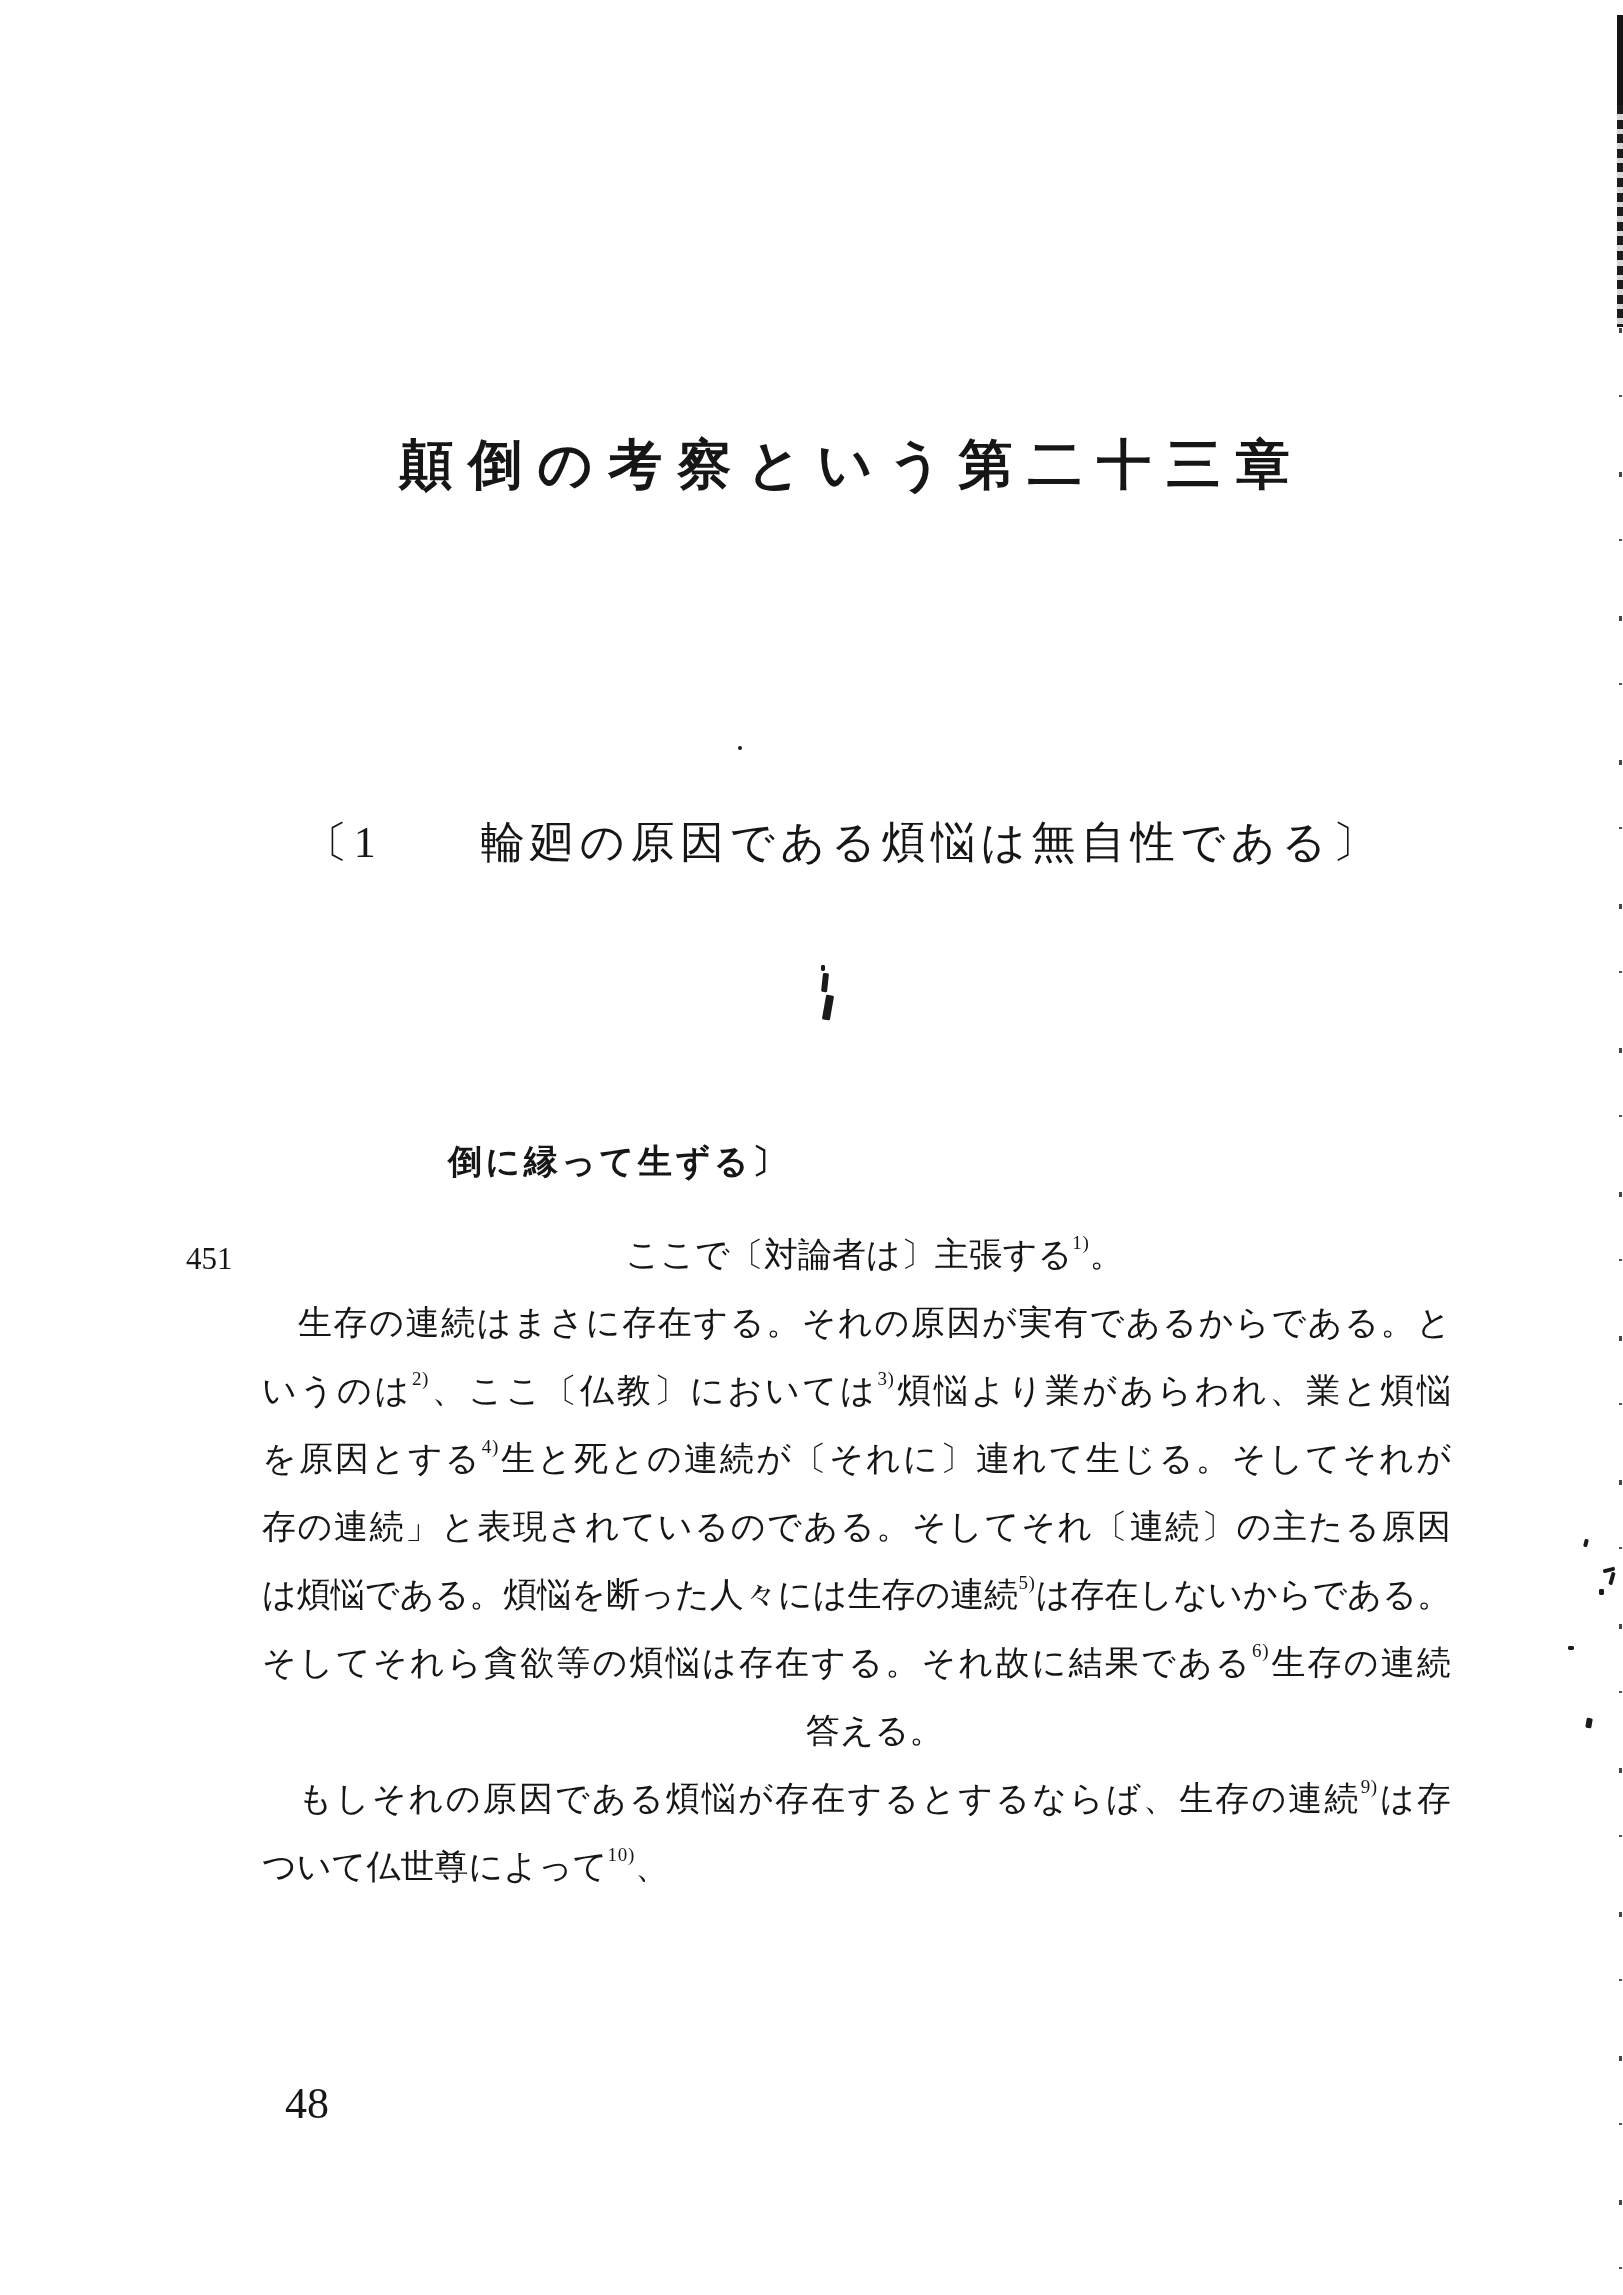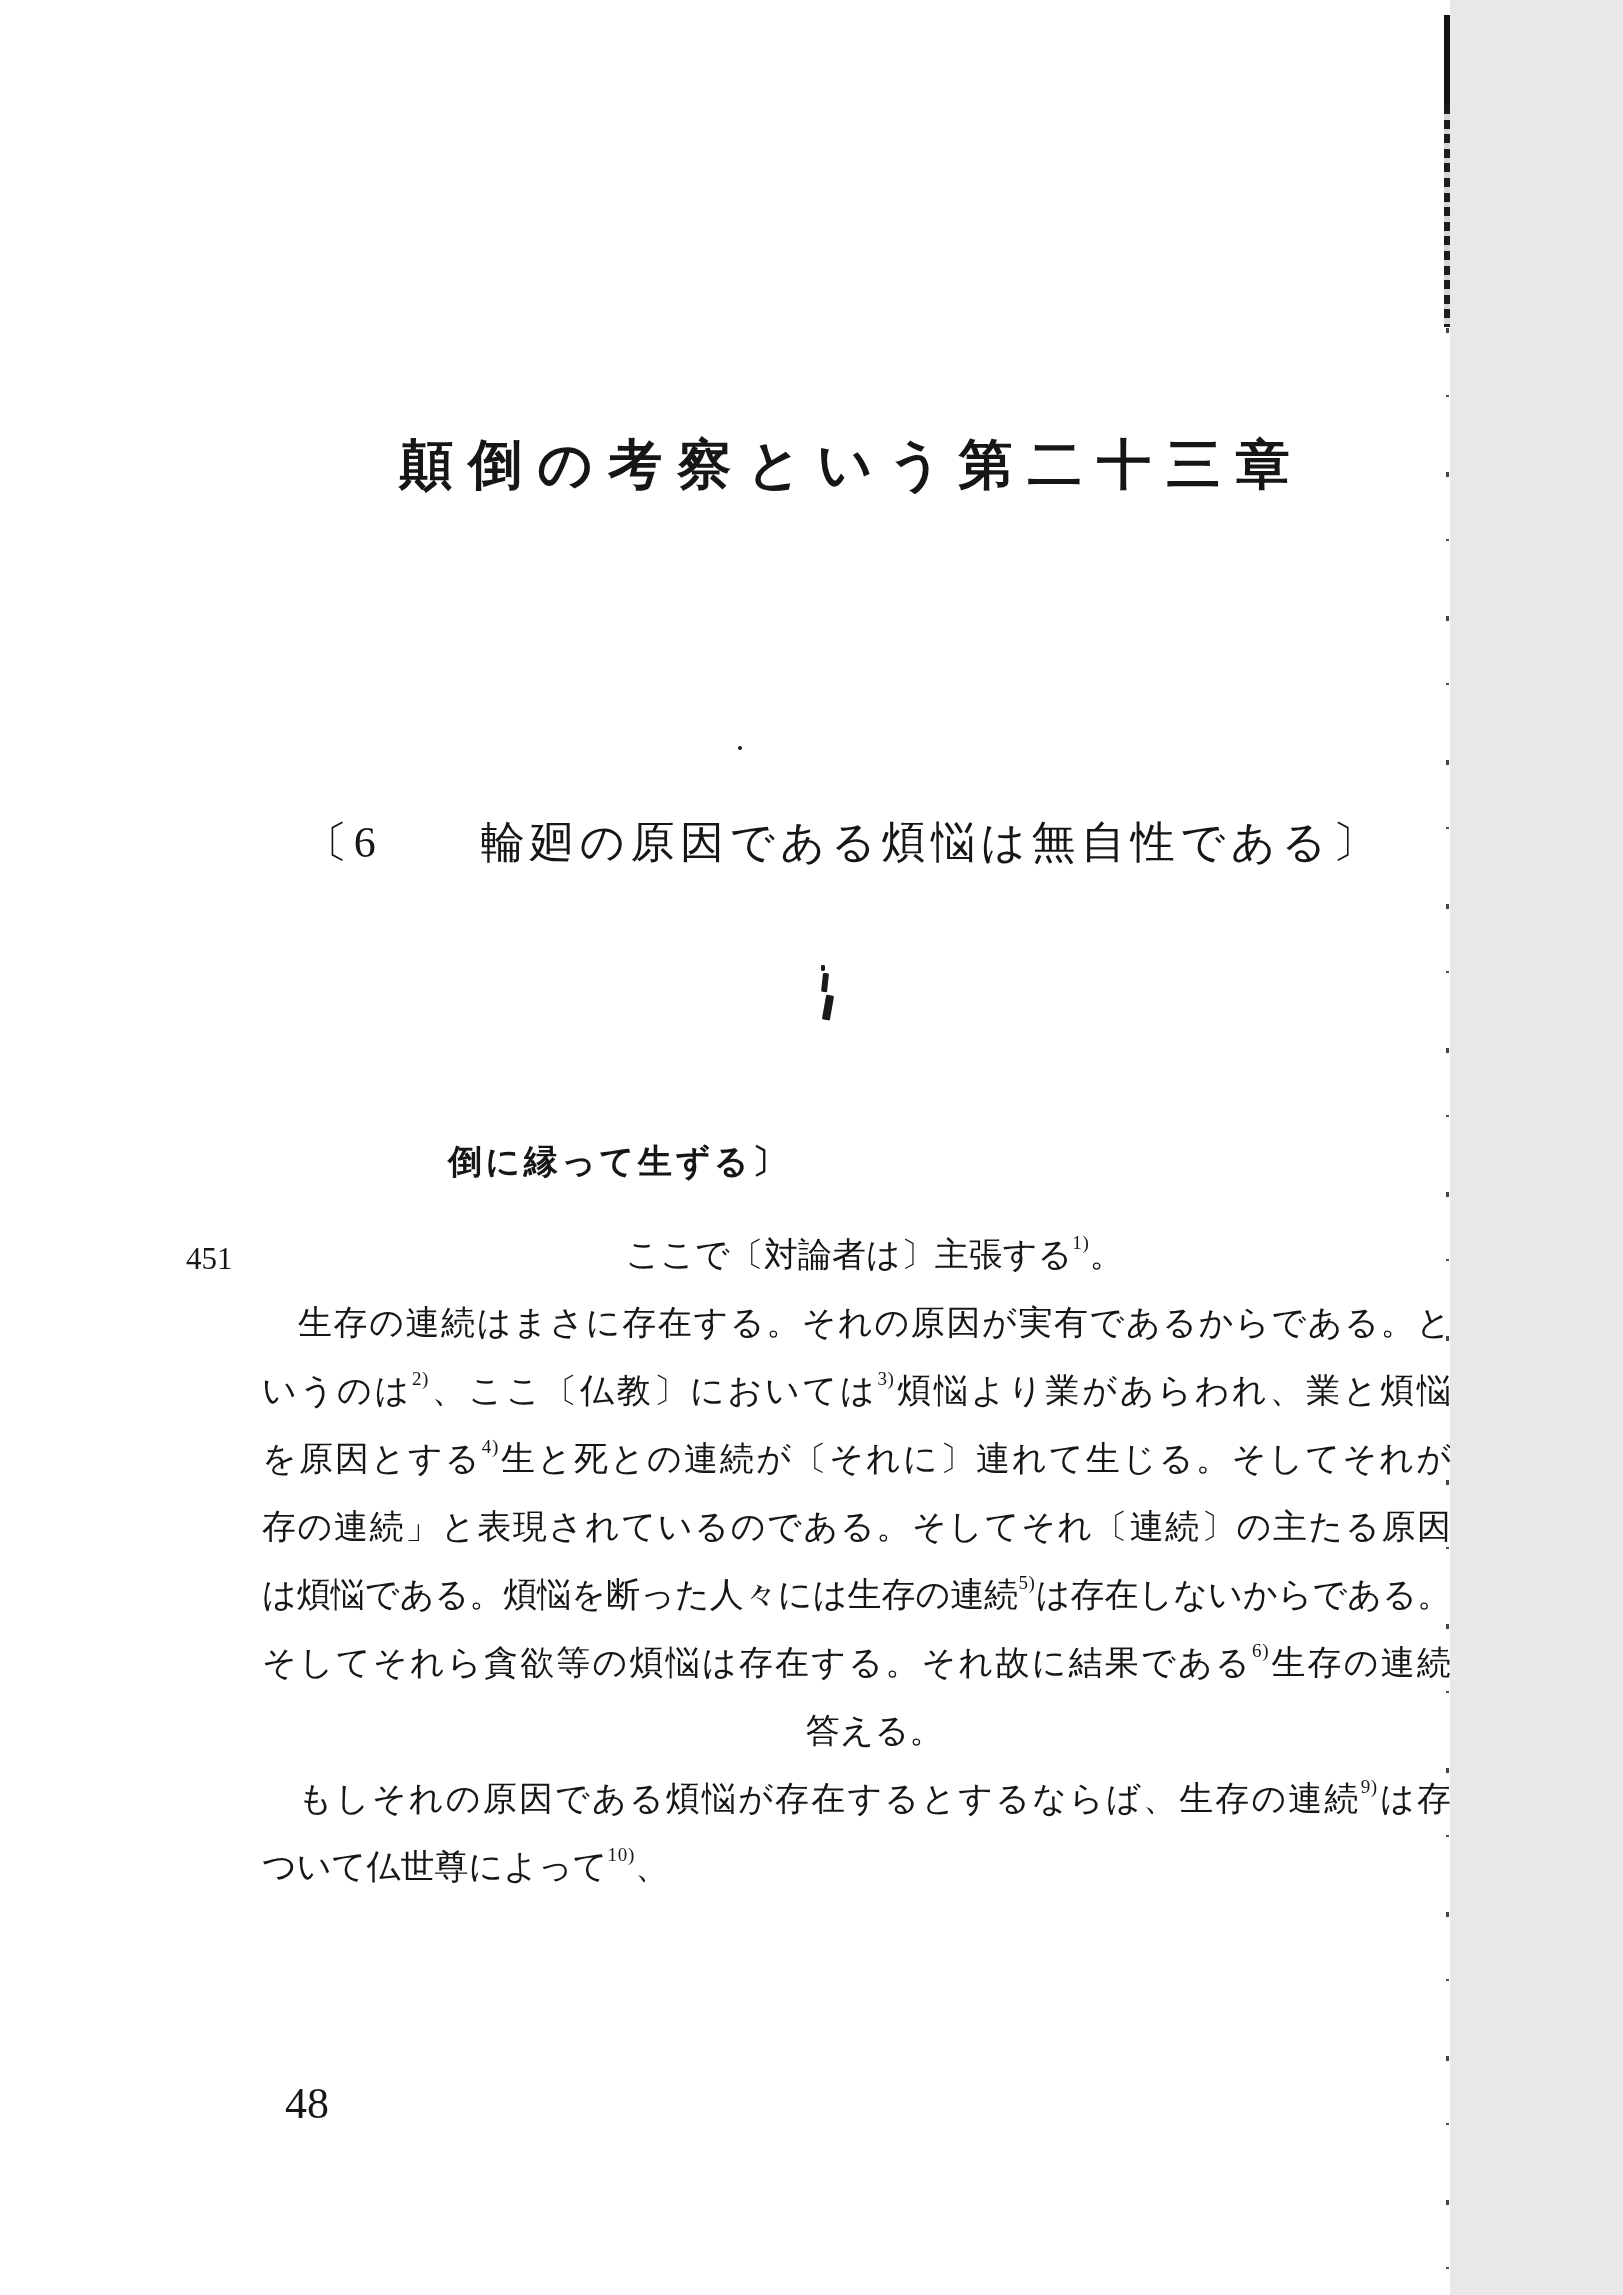--- a/index.html
+++ b/index.html
@@ -1,18 +1,18 @@
 <!DOCTYPE html>
 <html style="font-size:11px"><head>
 <meta charset="utf-8">
 <style>
   html, body { margin: 0; padding: 0; background: #e8e8e8; }
   .page {
     position: relative;
-    width: 1450px;
+    width: 1623px;
     height: 2295px;
     background: #ffffff;
     overflow: hidden;
     color: #161616;
     font-family: "Liberation Serif", "DejaVu Serif", serif;
   }
   .chapter-title {
     position: absolute;
     top: 429px;
     left: 852px;
@@ -107,21 +107,21 @@
   .sp6 { left: 1568px; top: 1646px; width: 6.2px;  height: 4.2px; }
   .sp7 { left: 1586px; top: 1718px; width: 5.6px;  height: 10.4px; transform: rotate(10deg); }
 </style>
 </head>
 <body>
 
 <div class="page">
 
   <h1 class="chapter-title">顛倒の考察という第二十三章</h1>
 
-  <div class="section-heading">〔6　　輪廻の原因である煩悩は無自性である〕</div>
+  <div class="section-heading">〔1　　輪廻の原因である煩悩は無自性である〕</div>
 
   <div class="sub-heading sub2">倒に縁って生ずる〕</div>
 
   <div class="margin-number">451</div>
 
   <div class="body-block" id="body-lines">
       <div class="bline indent">ここで〔対論者は〕主張する<sup class="fn">1)</sup>。</div>
       <div class="bline indent just">生存の連続はまさに存在する。それの原因が実有であるからである。と</div>
       <div class="bline just">いうのは<sup class="fn">2)</sup>、ここ〔仏教〕においては<sup class="fn">3)</sup>煩悩より業があらわれ、業と煩悩</div>
       <div class="bline just">を原因とする<sup class="fn">4)</sup>生と死との連続が〔それに〕連れて生じる。そしてそれが「生</div>

